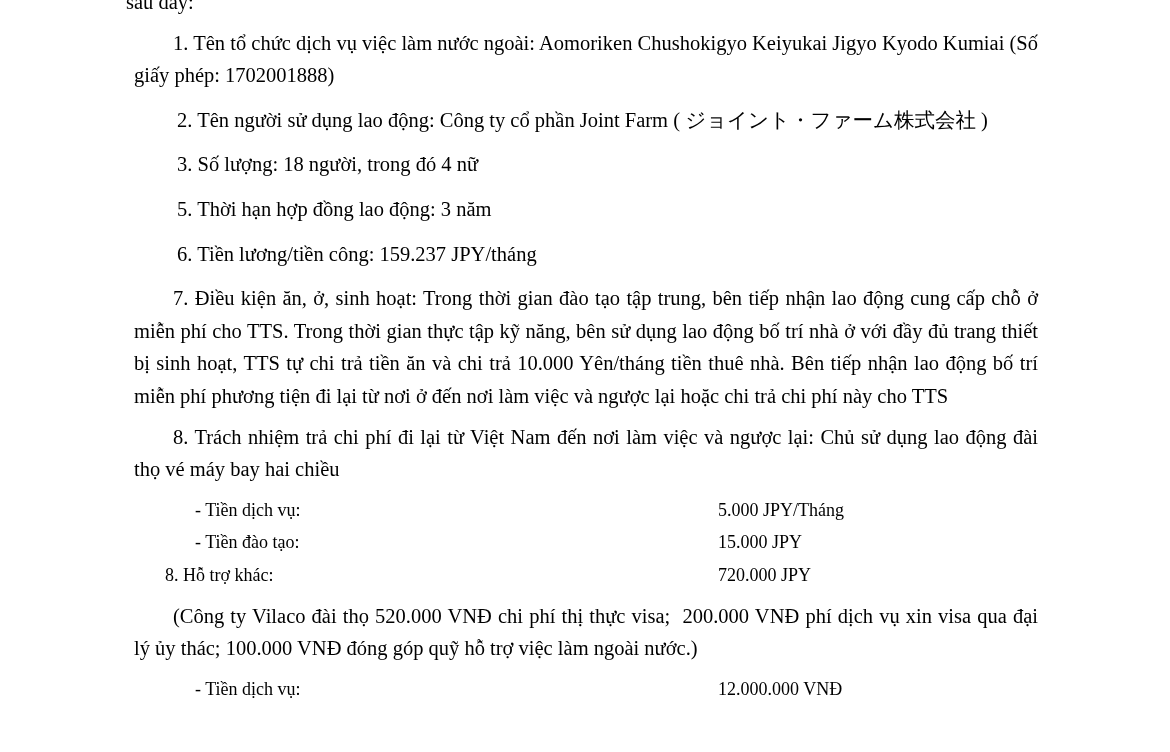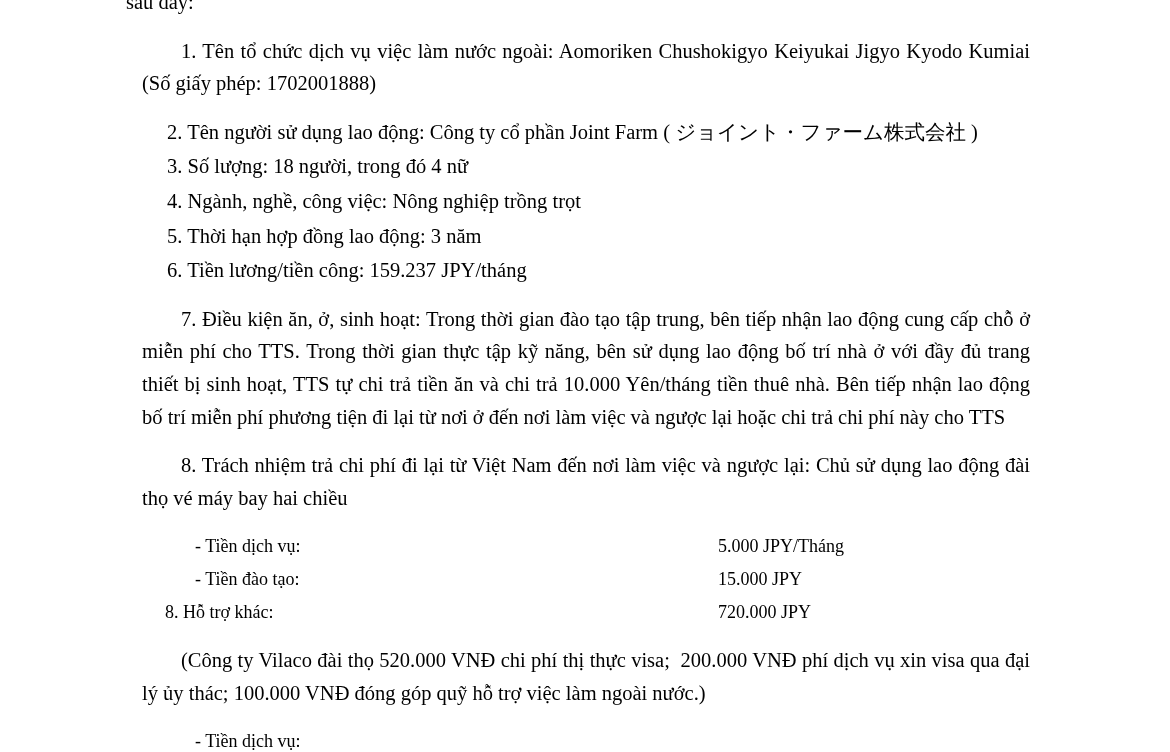--- a/index.html
+++ b/index.html
@@ -38,27 +38,27 @@
     line-height: 32.6px;
     color: #000;
     white-space: pre-wrap;
   }
 
   
   .para {
     text-align: justify;
     text-align-last: left;
     text-justify: inter-word;
-    margin: 16px;
+    margin: 8px;
     text-indent: 39px;
   }
 
   
   .line {
-    margin: 2px;
+    margin: 12px;
     white-space: nowrap;
   }
   .line.indent-item   { padding-left: 39px; }      
 
   
   .kv {
     position: relative;
     font-size: 18px;
     line-height: 32.6px;
     white-space: nowrap;
@@ -88,21 +88,20 @@
   <div class="doc-col">
 
     <p class="clipped-top">sau đây:</p>
 
     <p class="para">1. Tên tổ chức dịch vụ việc làm nước ngoài: Aomoriken Chushokigyo Keiyukai Jigyo Kyodo Kumiai (Số giấy phép: 1702001888)</p>
 
     <p class="line indent-item">2. Tên người sử dụng lao động: Công ty cổ phần Joint Farm ( ジョイント・ファーム株式会社 )</p>
 
     <p class="line indent-item">3. Số lượng: 18 người, trong đó 4 nữ</p>
 
-    <p class="line indent-item">4. Ngành, nghề, công việc: Nông nghiệp trồng trọt</p>
 
     <p class="line indent-item">5. Thời hạn hợp đồng lao động: 3 năm</p>
 
     <p class="line indent-item">6. Tiền lương/tiền công: 159.237 JPY/tháng</p>
 
     <p class="para">7. Điều kiện ăn, ở, sinh hoạt: Trong thời gian đào tạo tập trung, bên tiếp nhận lao động cung cấp chỗ ở miễn phí cho TTS. Trong thời gian thực tập kỹ năng, bên sử dụng lao động bố trí nhà ở với đầy đủ trang thiết bị sinh hoạt, TTS tự chi trả tiền ăn và chi trả 10.000 Yên/tháng tiền thuê nhà. Bên tiếp nhận lao động bố trí miễn phí phương tiện đi lại từ nơi ở đến nơi làm việc và ngược lại hoặc chi trả chi phí này cho TTS</p>
 
     <p class="para">8. Trách nhiệm trả chi phí đi lại từ Việt Nam đến nơi làm việc và ngược lại: Chủ sử dụng lao động đài thọ vé máy bay hai chiều</p>
 
 
@@ -120,16 +119,17 @@
     <div class="kv indent-item">
       <span class="kv-label">8. Hỗ trợ khác:</span>
       <span class="kv-value">720.000 JPY</span>
     </div>
 
     <p class="para">(Công ty Vilaco đài thọ 520.000 VNĐ chi phí thị thực visa;  200.000 VNĐ phí dịch vụ xin visa qua đại lý ủy thác; 100.000 VNĐ đóng góp quỹ hỗ trợ việc làm ngoài nước.)</p>
 
 
     <div class="kv indent-sub">
       <span class="kv-label">- Tiền dịch vụ:</span>
+      <span class="kv-value">12.000.000 VNĐ</span>
     </div>
 
   </div>
 </div>
 
 </body></html>

